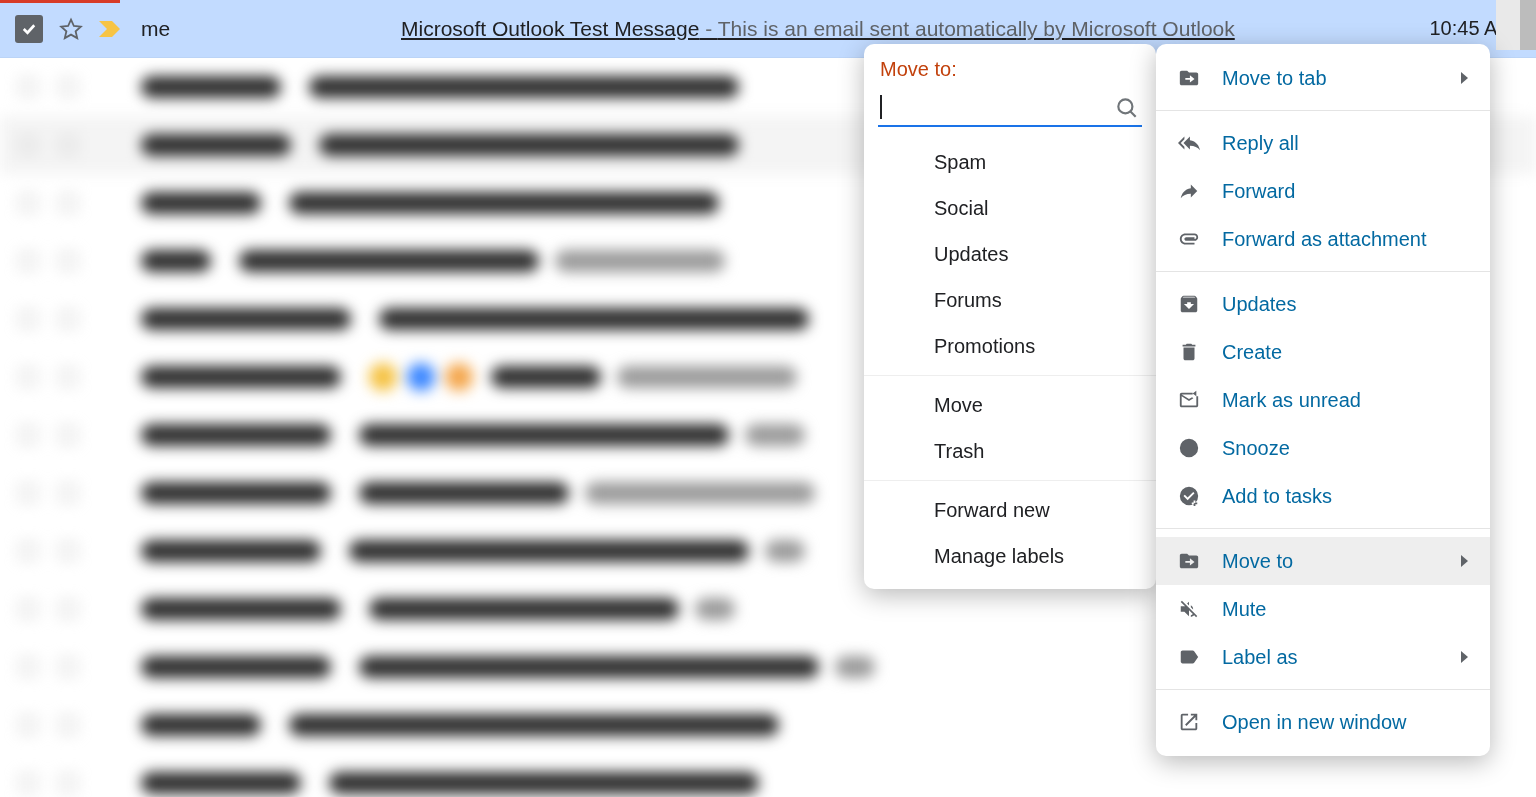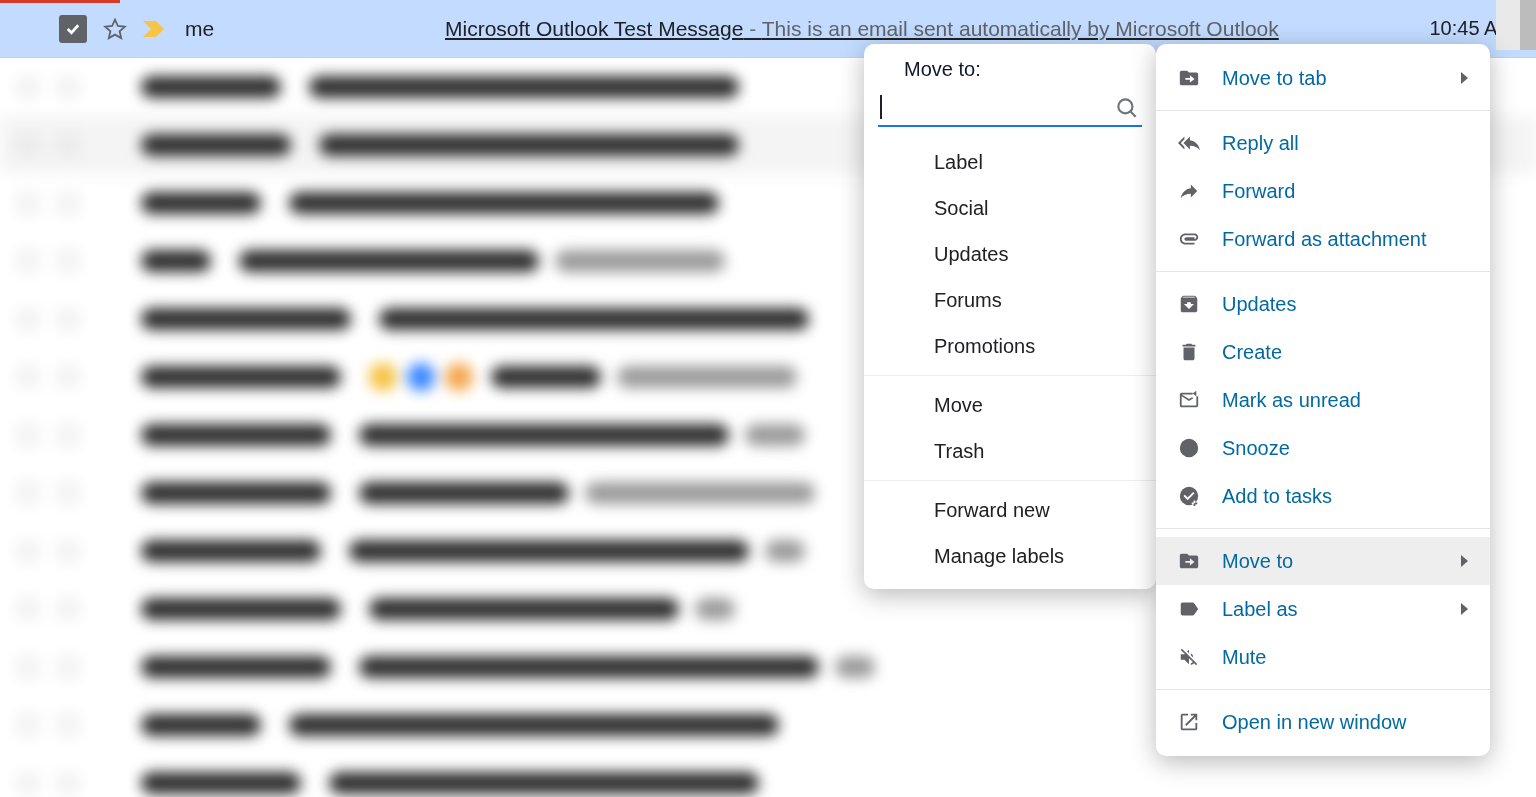--- a/index.html
+++ b/index.html
@@ -1,18 +1,18 @@
 <!DOCTYPE html>
 <html><head>
 <meta charset="utf-8">
 <style>
   * { box-sizing: border-box; margin: 0; padding: 0; }
   html, body { width: 1536px; height: 797px; font-family: Arial, Helvetica, sans-serif; background: #fff; overflow: hidden; position: relative; }
   .top-red { position:absolute; left:0; top:0; width:120px; height:3px; background:#d73b28; z-index:1; }
-  .row { height:58px; display:flex; align-items:center; border-bottom:1px solid rgba(0,0,0,0.03);padding-left:44px; }
+  .row { height:58px; display:flex; align-items:center; border-bottom:1px solid rgba(0,0,0,0.03); }
   .row.selected { background:#c2dbff; }
   .cbwrap { width:28px; height:28px; margin-left:15px; display:flex; align-items:center; justify-content:center; border-radius:3px;}
   .cbwrap.checked { background:#5f6368; }
   .cbwrap.checked svg { stroke:#fff; }
   .star { width:28px; display:flex; align-items:center; justify-content:center; margin-left:14px; }
   .imp { width:28px; display:flex; align-items:center; justify-content:center; margin-left:12px; }
   .sender { margin-left:16px; width:260px; font-size:21px; color:#202124; font-weight:500; }
   .subjectcell { flex:1; font-size:21px; white-space:nowrap; overflow:hidden; text-overflow:ellipsis; color:#202124;text-decoration:underline; }
   .subjectcell .subj { font-weight:500; color:#202124; }
   .subjectcell .sep { color:#6b6f74; }
@@ -36,21 +36,21 @@
 
   .context-menu { position:absolute; left:1156px; top:44px; width:334px; background:#fff; border-radius:10px; box-shadow:0 6px 26px rgba(0,0,0,0.28); padding:10px 0; z-index:30; }
   .citem { height:48px; display:flex; align-items:center; padding:0 22px; cursor:default; gap:22px; }
   .citem:hover, .citem.hovered { background:#eeeeee; }
   .citem .lab { font-size:20px; color:#0369a1; flex:1; }
   .citem .sub { margin-left:auto; }
   .citem svg.ico { width:22px; height:22px; flex-shrink:0; fill:#5f6368; }
   .divider { height:1px; background:#e4e4e4; margin:8px 0; }
 
   .submenu { position:absolute; left:864px; top:44px; width:292px; background:#fff; border-radius:10px; box-shadow:0 6px 26px rgba(0,0,0,0.28); padding:14px 0 10px 0; z-index:25; }
-  .submenu .title { font-size:20px; color:#0f172a; padding:0 16px 6px 16px;margin-left:24px; }
+  .submenu .title { font-size:20px; color:#c2410c; padding:0 16px 6px 16px; }
   .submenu .searchwrap { margin:4px 14px 12px 14px; position:relative; height:36px; }
   .submenu .searchwrap input { width:100%; height:36px; border:none; border-bottom:2.5px solid #1a73e8; font-size:20px; outline:none; padding:2px 32px 2px 2px; color:#202124; background:transparent; }
   .submenu .searchwrap .caret { position:absolute; left:2px; top:4px; width:1.5px; height:24px; background:#202124; animation: blink 1.1s step-end infinite; }
   @keyframes blink { 50% { opacity:0; } }
   .submenu .searchwrap .mag { position:absolute; right:2px; top:4px; }
   .submenu .sitem { height:46px; display:flex; align-items:center; padding:0 16px 0 70px; font-size:20px; color:#202124; cursor:default; }
   .submenu .sdiv { height:1px; background:#eee; margin:6px 0; }
 
   .arrow-right { width:0; height:0; border-top:6px solid transparent; border-bottom:6px solid transparent; border-left:7px solid #5f6368; }
 </style>
@@ -194,21 +194,21 @@
   <div class="title">Move to:</div>
   <div class="searchwrap">
     <div class="caret"></div>
     <input type="text" value="" placeholder="" style="">
     <svg class="mag" width="26" height="26" viewBox="0 0 24 24" fill="none" stroke="#707579" stroke-width="2">
         <circle cx="10.5" cy="10.5" r="6.5"></circle>
         <line x1="20" y1="20" x2="15.2" y2="15.2"></line>
       </svg>
   </div>
   <div id="moveto-sections">
-      <div class="sitem">Label</div>
+      <div class="sitem">Spam</div>
       <div class="sitem">Social</div>
       <div class="sitem">Updates</div>
       <div class="sitem">Forums</div>
       <div class="sitem">Promotions</div>
       <div class="sdiv"></div>
       <div class="sitem">Move</div>
       <div class="sitem">Trash</div>
       <div class="sdiv"></div>
       <div class="sitem">Forward new</div>
       <div class="sitem">Manage labels</div>
@@ -276,31 +276,31 @@
     <div class="divider"></div>
     <div class="citem hovered">
       <svg class="ico" viewBox="0 0 24 24">
         <path d="M10 4H4c-1.1 0-2 .9-2 2v12c0 1.1.9 2 2 2h16c1.1 0 2-.9 2-2V8c0-1.1-.9-2-2-2h-8l-2-2zm3 13v-3H8v-2h5V9l5 4-5 4z"></path>
       </svg>
       <span class="lab">Move to</span>
       <span class="arrow-right sub"></span>
     </div>
     <div class="citem">
       <svg class="ico" viewBox="0 0 24 24">
+        <path d="M16.5 12c0-1.77-1.02-3.29-2.5-4.03v2.21l2.45 2.45c.03-.2.05-.41.05-.63zM3 4.27l4.72 4.72L7 9H3v6h4l5 5v-6.73l4.25 4.25c-.67.52-1.42.93-2.25 1.18v2.06c1.38-.31 2.63-.95 3.69-1.81L19.73 21 21 19.73 4.27 3 3 4.27zM12 4L9.91 6.09 12 8.18V4z"></path>
+      </svg>
+      <span class="lab">Mute</span>
+    </div>
+    <div class="citem">
+      <svg class="ico" viewBox="0 0 24 24">
         <path d="M17.63 5.84C17.27 5.33 16.67 5 16 5H5c-1.1 0-2 .9-2 2v10c0 1.1.9 2 2 2h11c.67 0 1.27-.33 1.63-.84L22 12l-4.37-6.16z"></path>
       </svg>
       <span class="lab">Label as</span>
       <span class="arrow-right sub"></span>
     </div>
-    <div class="citem">
-      <svg class="ico" viewBox="0 0 24 24">
-        <path d="M16.5 12c0-1.77-1.02-3.29-2.5-4.03v2.21l2.45 2.45c.03-.2.05-.41.05-.63zM3 4.27l4.72 4.72L7 9H3v6h4l5 5v-6.73l4.25 4.25c-.67.52-1.42.93-2.25 1.18v2.06c1.38-.31 2.63-.95 3.69-1.81L19.73 21 21 19.73 4.27 3 3 4.27zM12 4L9.91 6.09 12 8.18V4z"></path>
-      </svg>
-      <span class="lab">Mute</span>
-    </div>
     <div class="divider"></div>
     <div class="citem">
       <svg class="ico" viewBox="0 0 24 24">
         <path d="M19 19H5V5h6V3H5c-1.1 0-2 .9-2 2v14c0 1.1.9 2 2 2h14c1.1 0 2-.9 2-2v-6h-2v6zM14 3v2h3.59l-9.83 9.83 1.41 1.41L19 6.41V10h2V3h-7z"></path>
       </svg>
       <span class="lab">Open in new window</span>
     </div>
   </div>
 
 </body></html>

